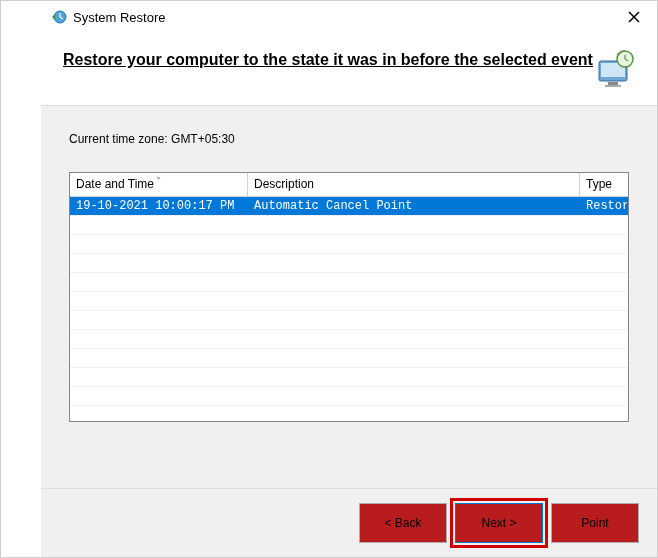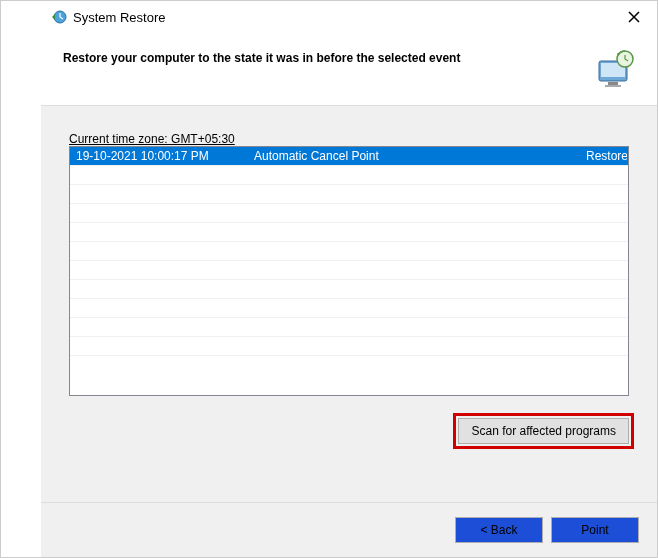--- a/index.html
+++ b/index.html
@@ -49,40 +49,41 @@
     }
     .header-area {
       padding: 16px 20px 16px 22px;
       display: flex;
       align-items: flex-start;
       border-bottom: 1px solid #ddd;
     }
     .header-text {
       flex: 1;
       font-weight: bold;
-      font-size: 12px;
+      font-size: 16px;
       padding-top: 2px;
+      text-decoration: underline;
     }
     .header-icon {
       width: 42px;
       height: 40px;
       display: flex;
       align-items: center;
       justify-content: center;
     }
     .content {
       flex: 1;
       padding: 26px 28px 10px 28px;
       background: #f0f0f0;
       display: flex;
       flex-direction: column;
     }
     .timezone {
       font-size: 12px;
-      text-decoration: underline;
+      margin-bottom: 26px;
     }
     .table-wrap {
       border: 1px solid #828790;
       background: #fff;
       height: 250px;
       display: flex;
       flex-direction: column;
     }
     .table-header {
       display: flex;
@@ -104,20 +105,21 @@
       position: absolute;
       top: -1px;
       left: 50%;
       transform: translateX(-50%);
       font-size: 8px;
       color: #666;
     }
     .table-body {
       flex: 1;
       overflow-y: auto;
+      font-family: Liberation Mono, monospace;
     }
     .table-row {
       display: flex;
       height: 19px;
       border-bottom: 1px solid #f0f0f0;
       font-size: 12px;
     }
     .table-row.selected {
       background: #0078d7;
       color: #fff;
@@ -151,22 +153,22 @@
     .footer {
       padding: 14px 18px;
       display: flex;
       justify-content: flex-end;
       gap: 8px;
       background: #f0f0f0;
       border-top: 1px solid #ddd;
     }
     .footer button {
       width: 88px;
-      height: 26px;
-      background: #1d4ed8;
+      height: 40px;
+      background: #b91c1c;
       border: 1px solid #adadad;
       font-size: 12px;
       font-family: inherit;
       cursor: pointer;
     }
     .footer button.primary {
       border-color: #0078d7;
     }
   </style>
 </head>
@@ -202,20 +204,32 @@
         <path d="M23 6 A8 8 0 0 1 30 2" stroke="#5a9648" stroke-width="1.5" fill="none"></path>
         <path d="M22 4 L23 7 L25 5 Z" fill="#5a9648"></path>
       </svg>
     </div>
   </div>
 
   <div class="content">
     <div class="timezone">Current time zone: GMT+05:30</div>
 
     <div class="table-wrap">
+      <div class="table-header">
+        <div class="col-head col-date">
+          <span>Date and Time</span>
+          <span class="sort-indicator">⌄</span>
+        </div>
+        <div class="col-head col-desc">
+          <span>Description</span>
+        </div>
+        <div class="col-head col-type">
+          <span>Type</span>
+        </div>
+      </div>
       <div class="table-body">
         <div class="table-row selected">
           <div class="cell col-date">19-10-2021 10:00:17 PM</div>
           <div class="cell col-desc">Automatic Cancel Point</div>
           <div class="cell col-type">Restore</div>
         </div>
         <div class="table-row empty">
             <div class="cell col-date"></div>
             <div class="cell col-desc"></div>
             <div class="cell col-type"></div>
@@ -261,22 +275,20 @@
             <div class="cell col-type"></div>
           </div>
         <div class="table-row empty">
             <div class="cell col-date"></div>
             <div class="cell col-desc"></div>
             <div class="cell col-type"></div>
           </div>
       </div>
     </div>
 
-    <div class="scan-row">
-      <button class="scan-btn highlight-red">Scan for affected programs</button>
-    </div>
   </div>
 
   <div class="footer">
     <button>&lt; Back</button>
+    <button class="primary highlight-red">Next &gt;</button>
     <button>Point</button>
   </div>
 </div>
 
 </body></html>

